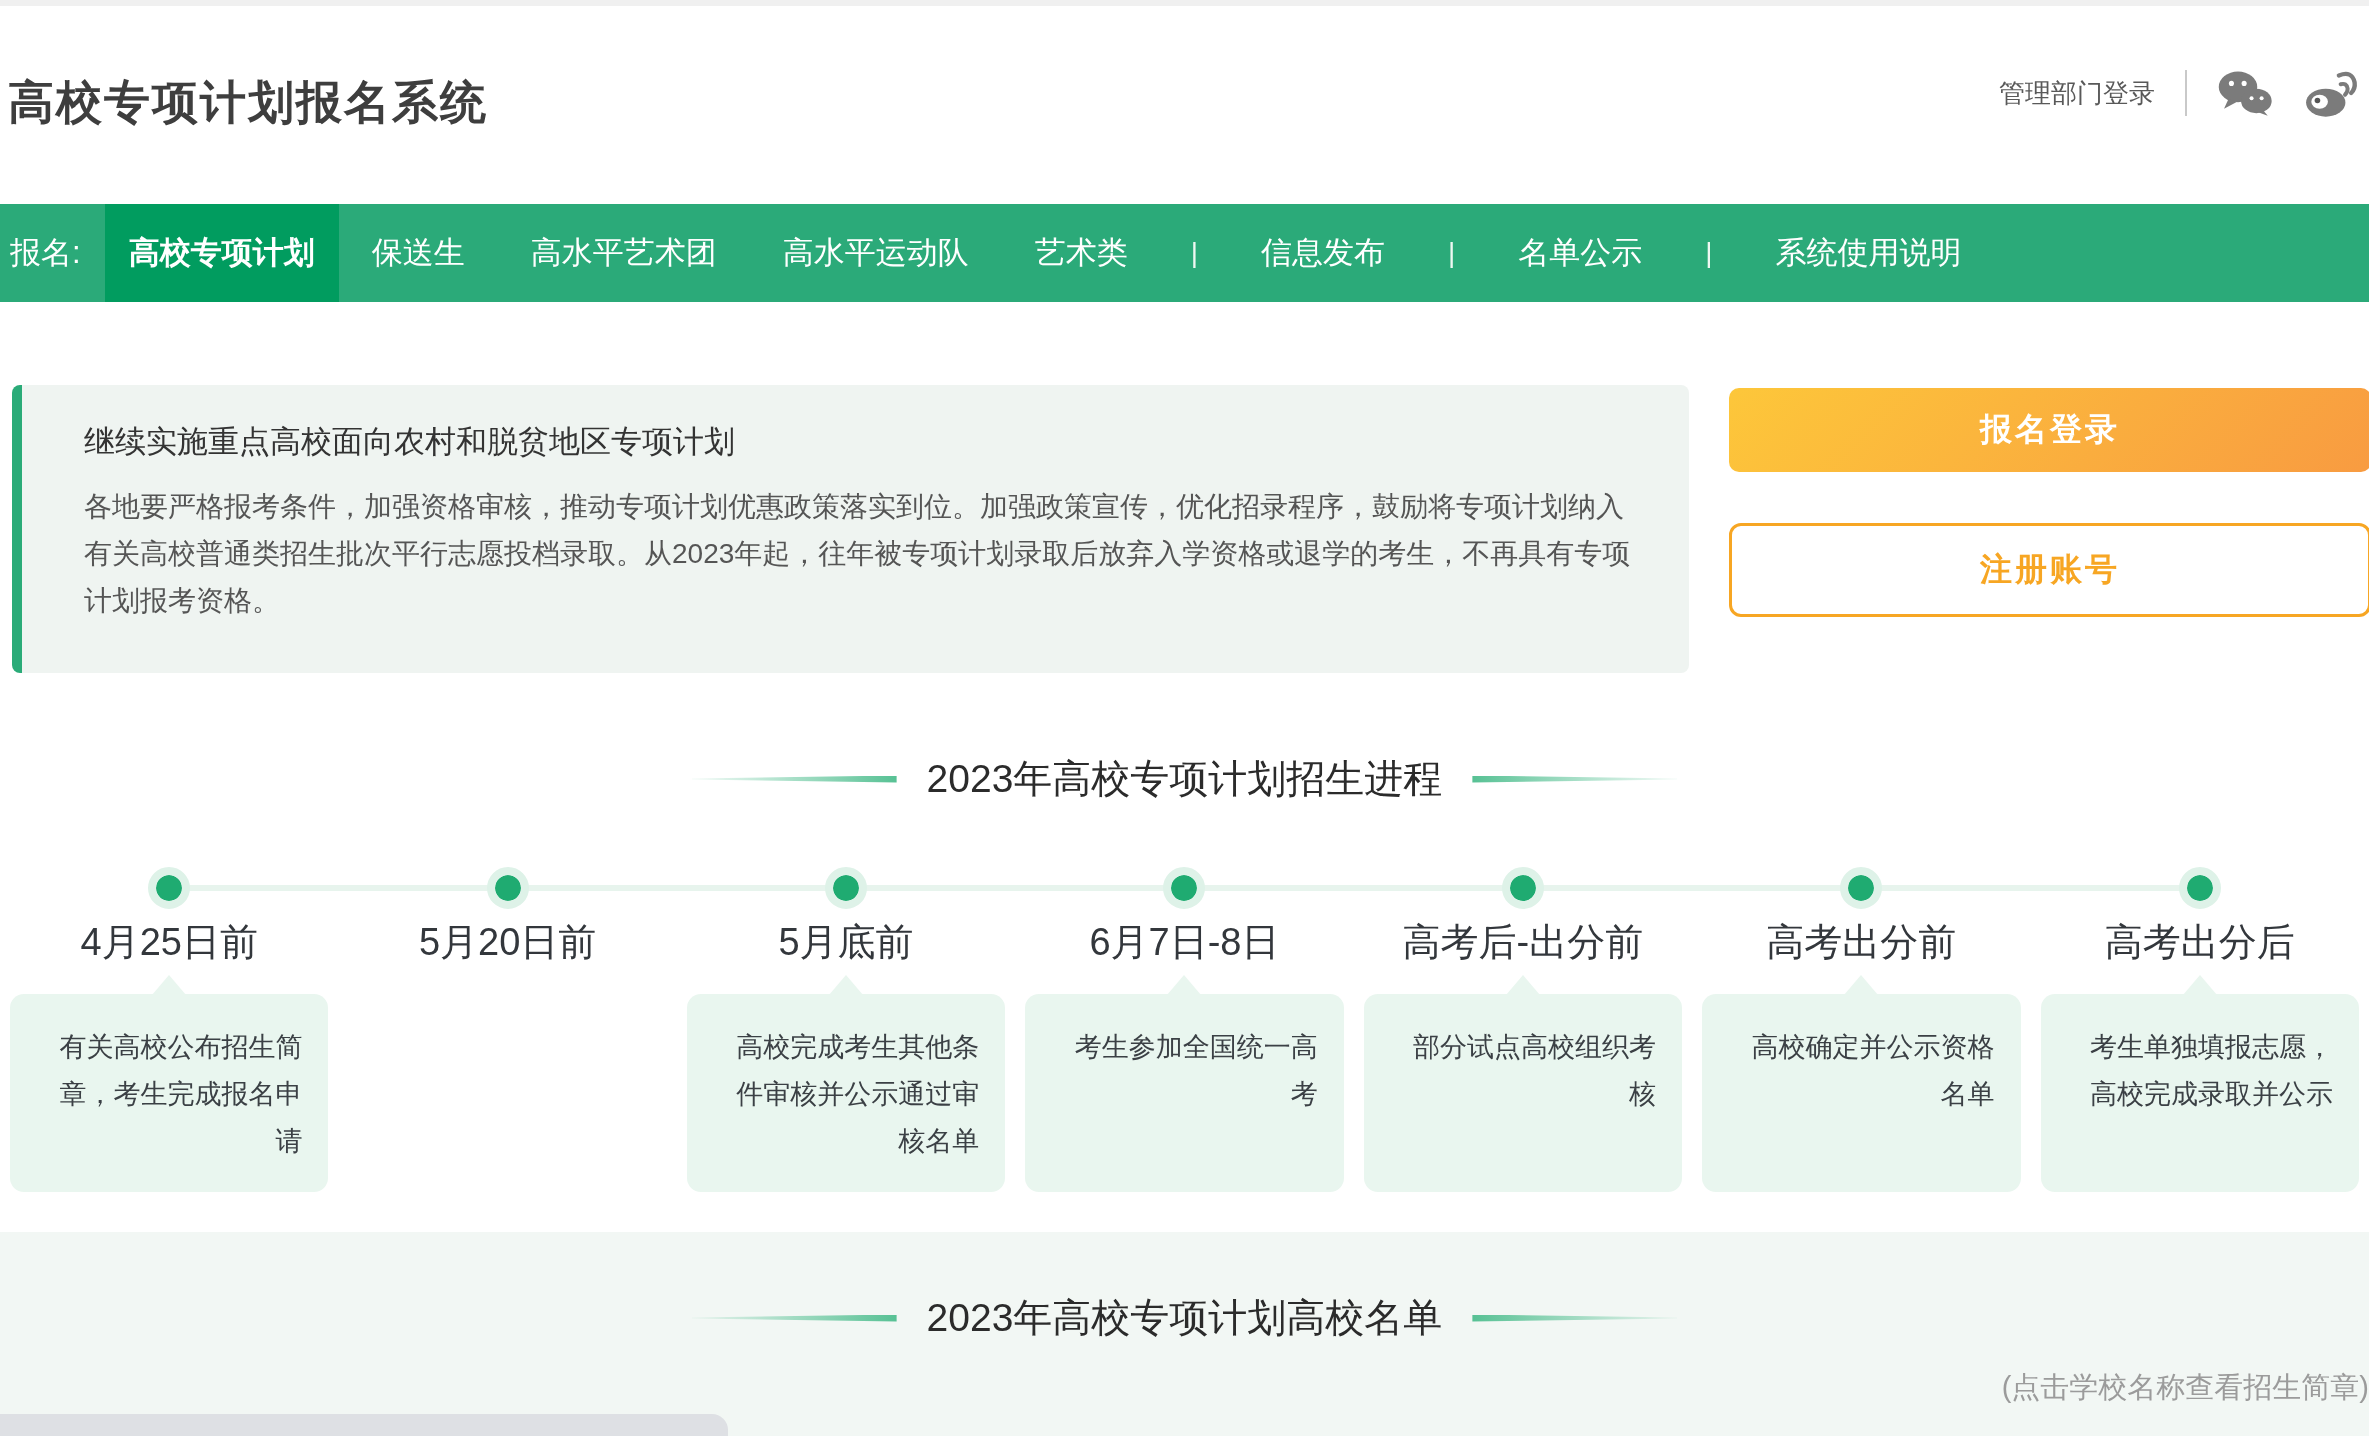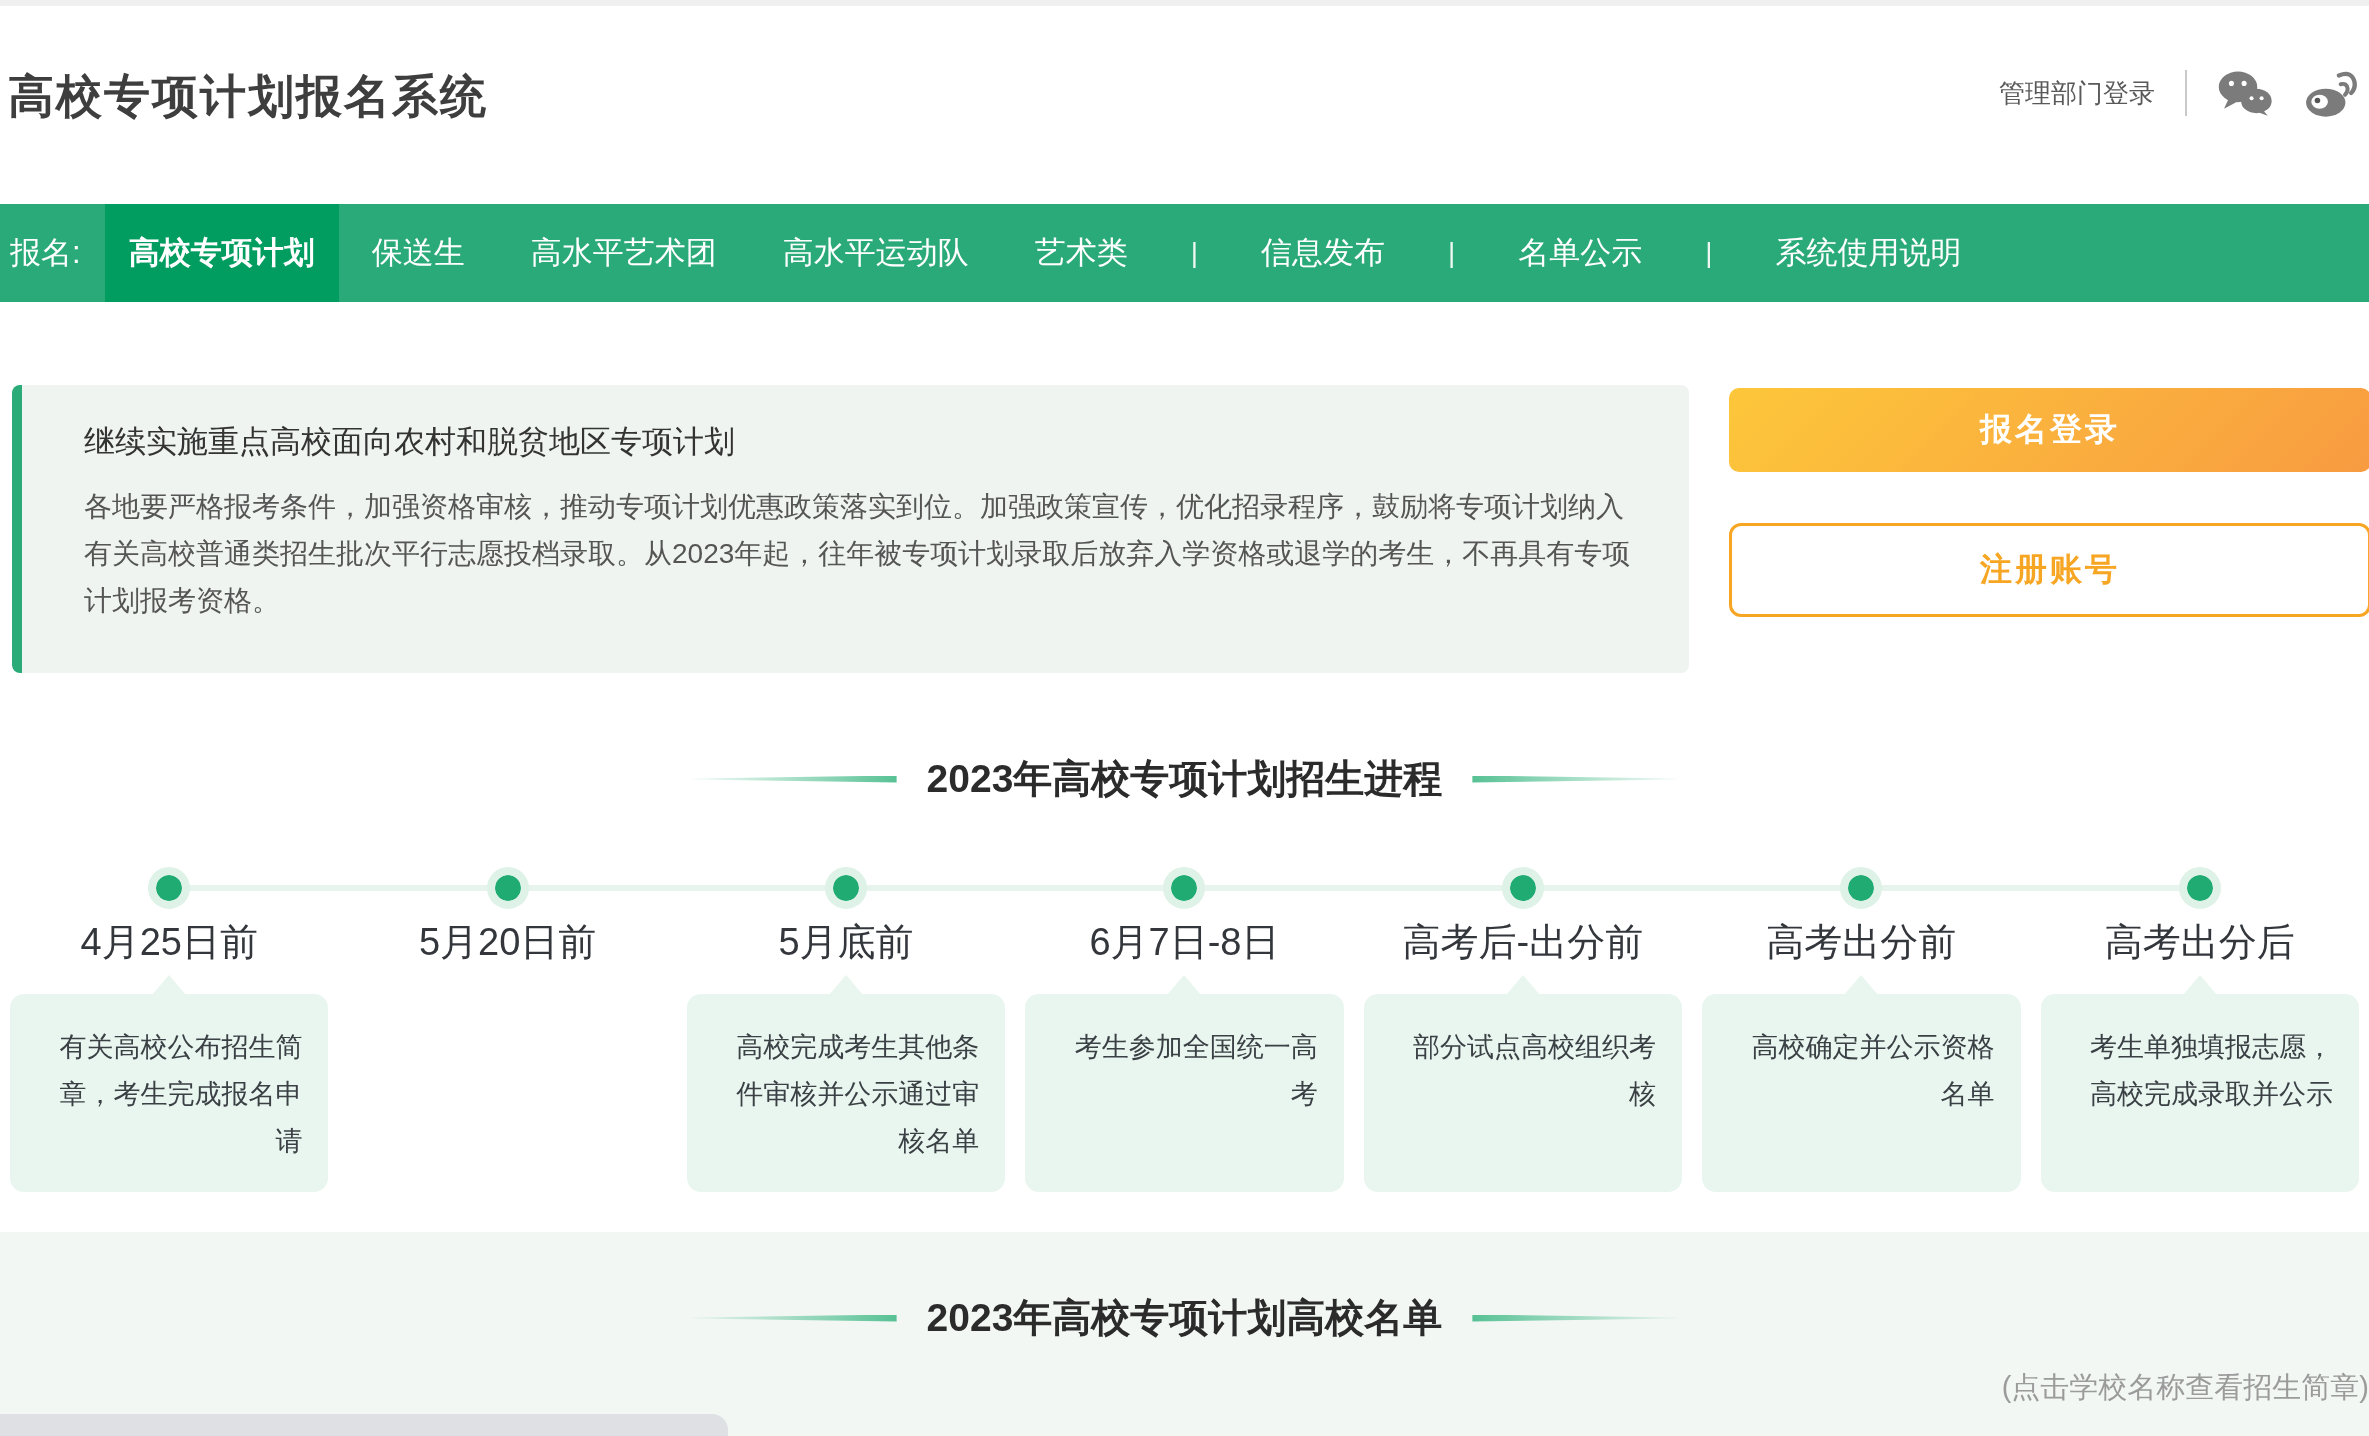--- a/index.html
+++ b/index.html
@@ -6,21 +6,21 @@
   html,body { margin:0; padding:0; background:#fff; }
   .page {
     position:relative; width:2369px; height:1436px; overflow:hidden;
     background:#fff; font-family:"Liberation Sans","DejaVu Sans",sans-serif;
   }
   
   .topstrip { height:6px; background:#f0f0f0; }
 
   
   header { position:relative; height:198px; background:#fff; }
-  .site-title { position:absolute; left:8px; top:60px; margin:0; font-size:46px; letter-spacing:2px; color:#3e3e3e; font-weight:bold; }
+  .site-title { position:absolute; left:8px; top:66px; margin:0; font-size:46px; letter-spacing:2px; color:#3e3e3e; font-weight:bold; }
   .header-right { position:absolute; right:10px; top:62px; display:flex; align-items:center; gap:30px; }
   .admin-login { font-size:26px; color:#595959; text-decoration:none; cursor:pointer; }
   .vdiv { width:2px; height:46px; background:#c9c9c9; }
   .soc-icon { display:inline-flex; width:56px; height:50px; cursor:pointer; }
   .soc-icon svg { width:100%; height:100%; }
 
   
   nav { display:flex; align-items:center; height:98px; background:#2baa79; color:#fff; font-size:31px; }
   .nav-prefix { margin-left:10px; padding:0 12px 0 0; }
   .nav-tab { display:flex; align-items:center; height:98px; padding:12px 33px; cursor:pointer; white-space:nowrap; }
@@ -34,21 +34,21 @@
     border-left:10px solid #2aab78; border-radius:8px; padding:36px 92px 36px 62px;
   }
   .notice-title { margin:0 0 20px 0; font-size:31px; color:#333; font-weight:normal; }
   .notice-body { margin:0; width:1548px; font-size:28px; line-height:47px; color:#555; }
   .btn { position:absolute; left:1729px; width:642px; display:flex; align-items:center; justify-content:center; font-weight:bold; letter-spacing:3px; cursor:pointer; }
   .btn-login { top:3px; height:84px; border-radius:10px; background:linear-gradient(135deg,#fdc73a,#f89b41); color:#fff; font-size:32px; }
   .btn-register { top:138px; height:94px; border-radius:12px; background:#fff; border:3px solid #f7a623; color:#f7a623; font-size:32px; }
 
   
   .sec-title-row { display:flex; align-items:center; justify-content:center; gap:30px; }
-  .sec-title { font-size:39px; font-weight:bold; color:#2b2b2b; line-height:48px; }
+  .sec-title { font-size:39px; font-weight:normal; color:#2b2b2b; line-height:48px; }
   .flank { width:205px; height:7px; }
   .flank.left  { background:linear-gradient(to right, rgba(87,193,148,0.06), #57c194); clip-path:polygon(0 42%,100% 0,100% 100%,0 58%); }
   .flank.right { background:linear-gradient(to left,  rgba(87,193,148,0.06), #57c194); clip-path:polygon(0 0,100% 42%,100% 58%,0 100%); }
 
   
   .tl-section { padding-top:80px; padding-bottom:40px; background:#fff; }
   .tl { position:relative; margin-top:64px; }
   .tl-line { position:absolute; left:169px; right:169px; top:18px; height:6px; background:#e7f4ed; border-radius:3px; }
   .tl-row { display:flex; position:relative; }
   .tl-col { flex:1; display:flex; flex-direction:column; align-items:center; }

